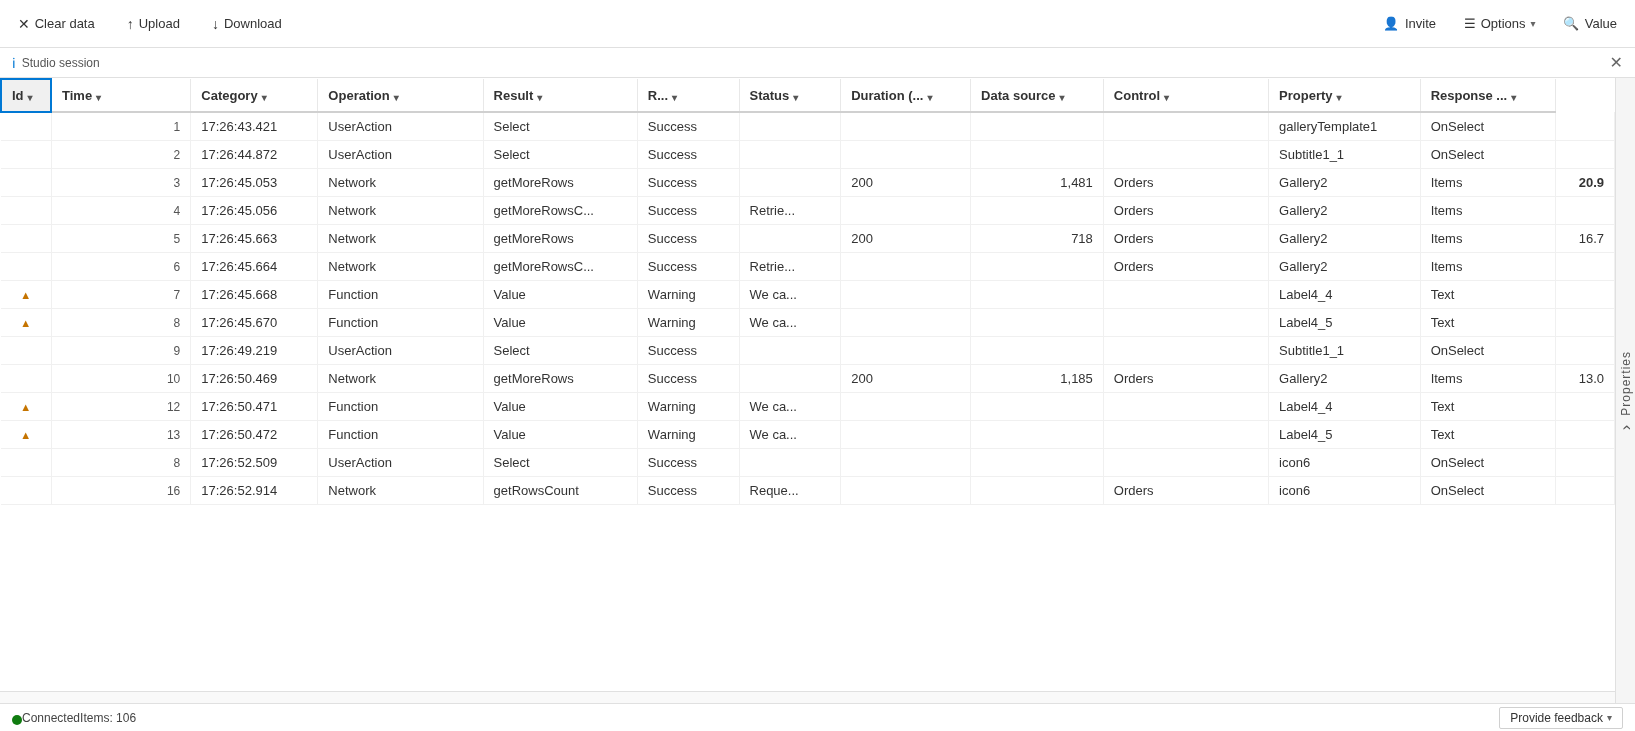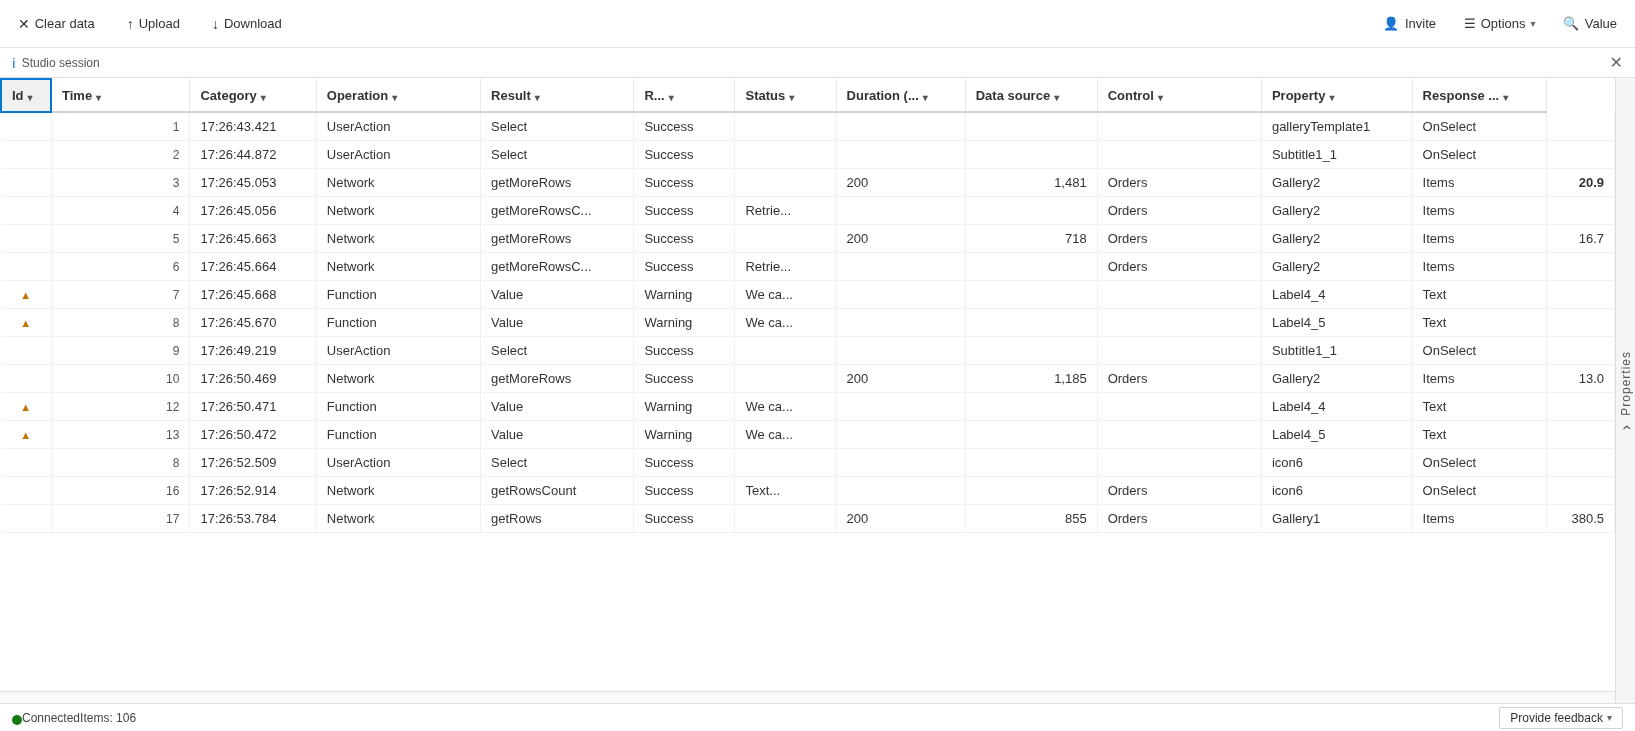--- a/index.html
+++ b/index.html
@@ -367,42 +367,27 @@
               <td>OnSelect</td>
               <td style="text-align: right;"></td>
             </tr>
             <tr>
               <td style="width: 20px; text-align: center;"></td>
               <td class="id-cell">16</td>
               <td>17:26:52.914</td>
               <td>Network</td>
               <td>getRowsCount</td>
               <td>Success</td>
-              <td>Text...</td>
+              <td>Reque...</td>
               <td></td>
               <td style="text-align: right;"></td>
               <td>Orders</td>
               <td>icon6</td>
               <td>OnSelect</td>
               <td style="text-align: right;"></td>
-            </tr>
-            <tr>
-              <td style="width: 20px; text-align: center;"></td>
-              <td class="id-cell">17</td>
-              <td>17:26:53.784</td>
-              <td>Network</td>
-              <td>getRows</td>
-              <td>Success</td>
-              <td></td>
-              <td>200</td>
-              <td style="text-align: right;">855</td>
-              <td>Orders</td>
-              <td>Gallery1</td>
-              <td>Items</td>
-              <td style="text-align: right;">380.5</td>
             </tr>
           </tbody>
       </table>
     </div>
 
     <div class="h-scroll-area">
       <div class="h-scroll-inner"></div>
     </div>
   </div>
 

